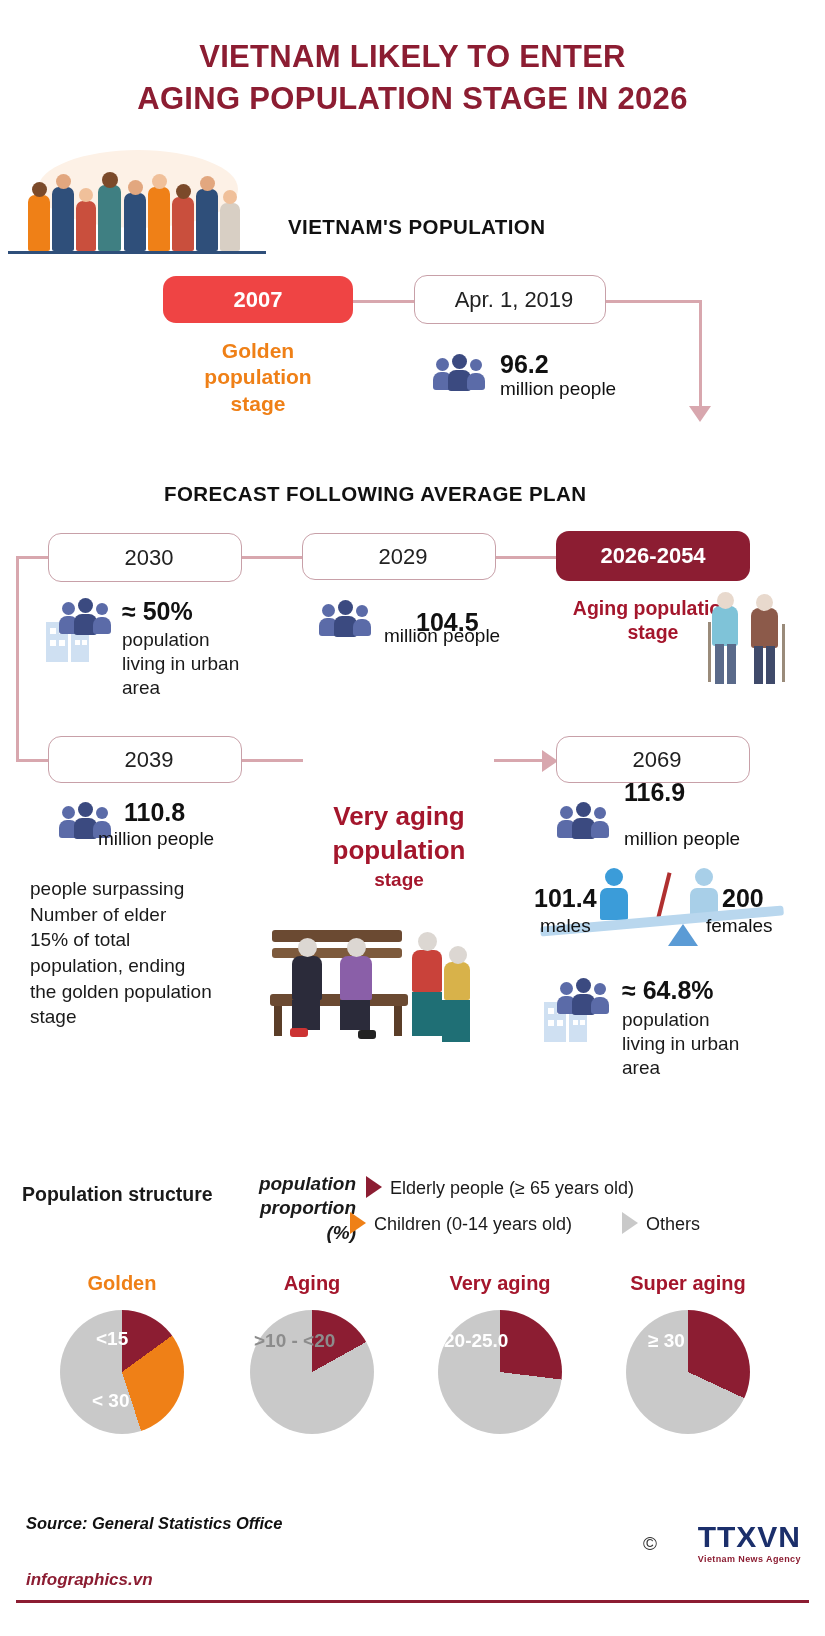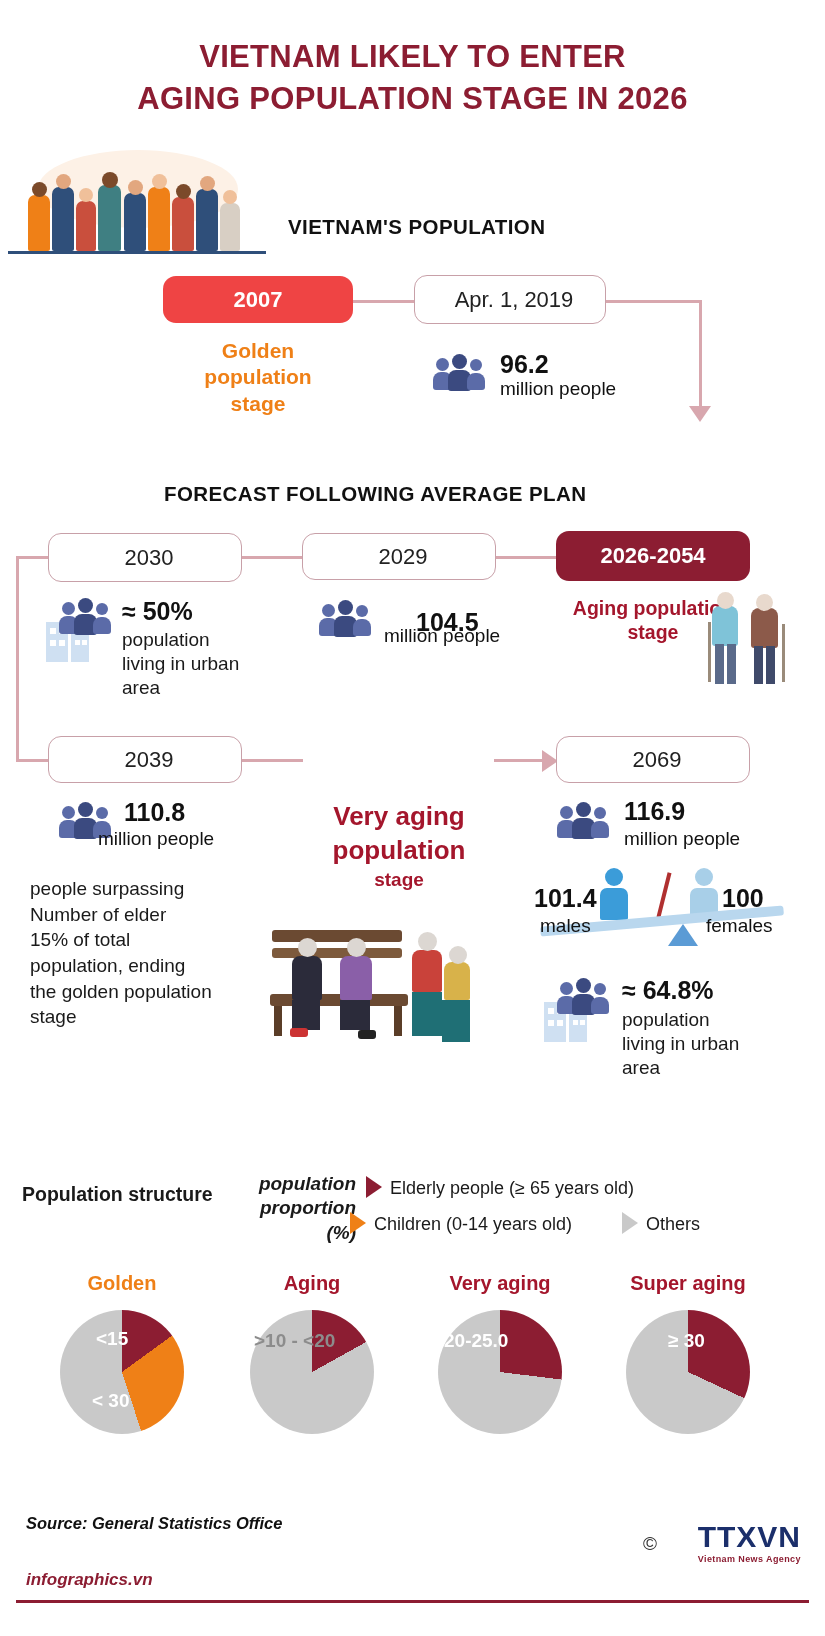--- a/index.html
+++ b/index.html
@@ -262,37 +262,37 @@
     <span>2069</span>
   </div>
   <div class="picon" style="left:556px;top:800px;">
     <div class="h" style="left:4px;top:6px;width:13px;height:13px;"></div>
     <div class="b" style="left:1px;top:20px;width:19px;height:18px;"></div>
     <div class="h dark" style="left:20px;top:2px;width:15px;height:15px;"></div>
     <div class="b dark" style="left:16px;top:18px;width:23px;height:21px;"></div>
     <div class="h" style="left:38px;top:7px;width:12px;height:12px;"></div>
     <div class="b" style="left:35px;top:21px;width:18px;height:17px;"></div>
   </div>
-  <div class="num" style="position:absolute;left:624px;top:797px;">116.9</div>
+  <div class="num" style="position:absolute;left:624px;top:778px;">116.9</div>
   <div class="sub" style="position:absolute;left:624px;top:828px;">million people</div>
 
   <div style="position:absolute;left:596px;top:868px;width:36px;height:52px;">
     <div style="position:absolute;left:9px;top:0;width:18px;height:18px;border-radius:50%;background:#3b9cd9;"></div>
     <div style="position:absolute;left:4px;top:20px;width:28px;height:32px;background:#3b9cd9;border-radius:7px 7px 2px 2px;"></div>
   </div>
   <div style="position:absolute;left:686px;top:868px;width:36px;height:52px;">
     <div style="position:absolute;left:9px;top:0;width:18px;height:18px;border-radius:50%;background:#a8cfe8;"></div>
     <div style="position:absolute;left:4px;top:20px;width:28px;height:32px;background:#a8cfe8;border-radius:7px 7px 2px 2px;"></div>
   </div>
   <div style="position:absolute;left:662px;top:872px;width:4px;height:46px;background:#b03030;transform:rotate(14deg);"></div>
   <div style="position:absolute;left:540px;top:916px;width:244px;height:10px;background:#b9d7ee;border-radius:3px;transform:rotate(-5deg);"></div>
   <div style="position:absolute;left:668px;top:924px;width:0;height:0;border-left:15px solid transparent;border-right:15px solid transparent;border-bottom:22px solid #5b9bd5;"></div>
   <div class="num" style="position:absolute;left:534px;top:884px;">101.4</div>
   <div class="sub" style="position:absolute;left:540px;top:915px;">males</div>
-  <div class="num" style="position:absolute;left:722px;top:884px;">100</div>
+  <div class="num" style="position:absolute;left:722px;top:884px;">200</div>
   <div class="sub" style="position:absolute;left:706px;top:915px;">females</div>
 
   <div class="cityicon" style="left:544px;top:978px;">
     <div class="bld" style="left:0px;top:24px;width:22px;height:40px;"></div>
     <div class="win" style="left:4px;top:30px;width:6px;height:6px;"></div>
     <div class="win" style="left:13px;top:30px;width:6px;height:6px;"></div>
     <div class="win" style="left:4px;top:42px;width:6px;height:6px;"></div>
     <div class="win" style="left:13px;top:42px;width:6px;height:6px;"></div>
     <div class="bld" style="left:25px;top:36px;width:18px;height:28px;"></div>
     <div class="win" style="left:29px;top:42px;width:5px;height:5px;"></div>
@@ -335,21 +335,21 @@
   <div class="pietitle" style="left:232px;top:1272px;color:#a4162c;">Aging</div>
   <div class="pie" style="left:250px;top:1310px;background:conic-gradient(#8c1d32 0deg 61deg, #c9c9c9 61deg 360deg);"></div>
   <div class="pielab" style="left:254px;top:1330px;color:#8c8c8c;">&gt;10 - &lt;20</div>
 
   <div class="pietitle" style="left:420px;top:1272px;color:#a4162c;">Very aging</div>
   <div class="pie" style="left:438px;top:1310px;background:conic-gradient(#8c1d32 0deg 97deg, #c9c9c9 97deg 360deg);"></div>
   <div class="pielab" style="left:444px;top:1330px;">20-25.0</div>
 
   <div class="pietitle" style="left:608px;top:1272px;color:#a4162c;">Super aging</div>
   <div class="pie" style="left:626px;top:1310px;background:conic-gradient(#8c1d32 0deg 115deg, #c9c9c9 115deg 360deg);"></div>
-  <div class="pielab" style="left:668px;top:1330px;text-align:center;">≥ 30</div>
+  <div class="pielab" style="left:648px;top:1330px;text-align:center;">≥ 30</div>
 
   <div class="footer-src">Source: General Statistics Office</div>
   <div class="footer-site">infographics.vn</div>
   <div class="footer-rule"></div>
   <div class="copy">©</div>
   <div class="ttxvn">
     <div class="main">TTXVN</div>
     <div class="sub2">Vietnam News Agency</div>
   </div>
 

